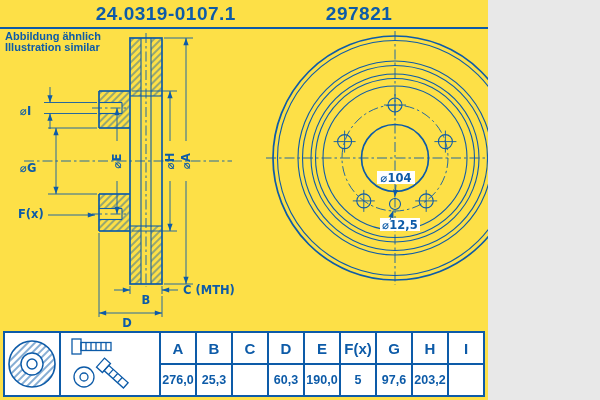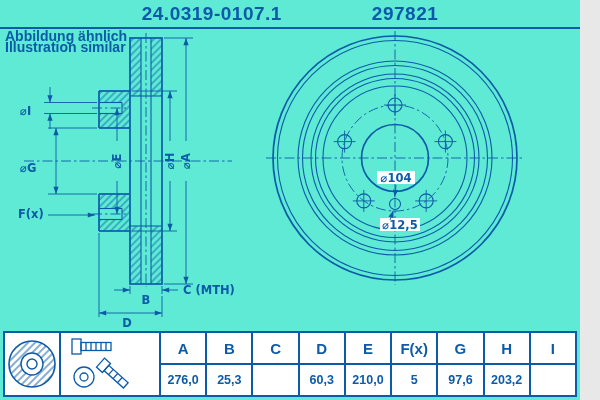--- a/index.html
+++ b/index.html
@@ -1,30 +1,30 @@
 <!DOCTYPE html>
 <html><head>
 <meta charset="utf-8">
 <style>
   html,body{margin:0;padding:0;background:#e8e8e8;}
   .page{
-    position:relative;width:580px;height:400px;background:#5eead4;
+    position:relative;width:488px;height:400px;background:#fde047;
     font-family:"Liberation Sans",sans-serif;overflow:hidden;
     --blue:#0d5ba8;
   }
   
   .header{
     position:absolute;top:0;left:0;right:0;height:27px;
     border-bottom:2px solid var(--blue);
     display:flex;align-items:center;justify-content:center;gap:90px;
     color:var(--blue);font-weight:bold;font-size:19px;letter-spacing:.5px;
   }
   .note{
     position:absolute;top:31px;left:5px;z-index:3;
-    color:var(--blue);font-size:14px;font-weight:bold;line-height:11px;
+    color:var(--blue);font-size:11px;font-weight:bold;line-height:11px;
   }
   
   svg.drawing{position:absolute;top:29px;left:0;}
   .ol{fill:none;stroke:var(--blue);stroke-width:1.7;}
   .ol2{fill:none;stroke:var(--blue);stroke-width:1.1;}
   .thin{fill:none;stroke:var(--blue);stroke-width:.9;}
   .cl{fill:none;stroke:var(--blue);stroke-width:.9;stroke-dasharray:10 3 2.5 3;}
   .hatch{fill:url(#h45);stroke:none;}
   text.dim{fill:var(--blue);font-family:"DejaVu Sans","Liberation Sans",sans-serif;
            font-size:11.5px;font-weight:bold;}
@@ -254,21 +254,21 @@
     </div>
     <div class="col">
       <div class="th">C</div>
     </div>
     <div class="col">
       <div class="th">D</div>
       <div class="td">60,3</div>
     </div>
     <div class="col">
       <div class="th">E</div>
-      <div class="td">210,0</div>
+      <div class="td">190,0</div>
     </div>
     <div class="col">
       <div class="th">F(x)</div>
       <div class="td">5</div>
     </div>
     <div class="col">
       <div class="th">G</div>
       <div class="td">97,6</div>
     </div>
     <div class="col">

